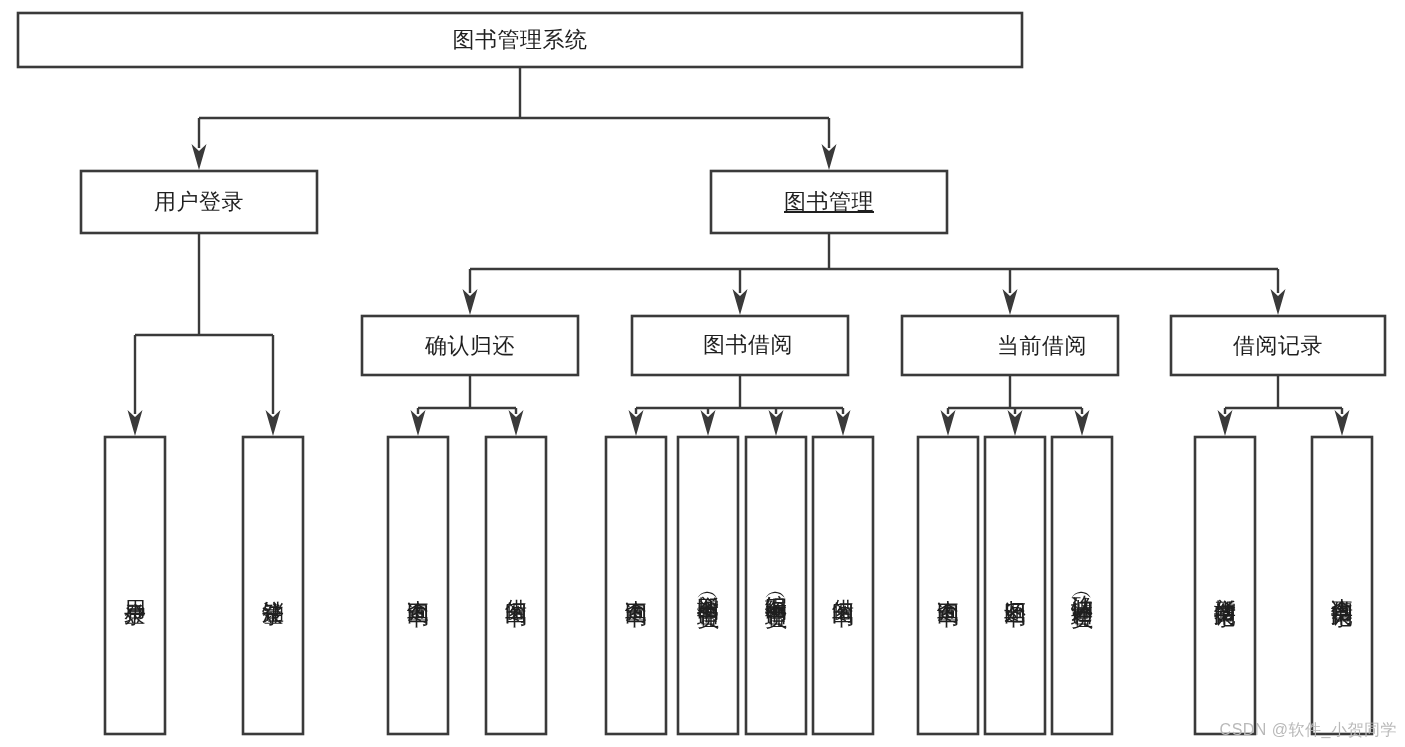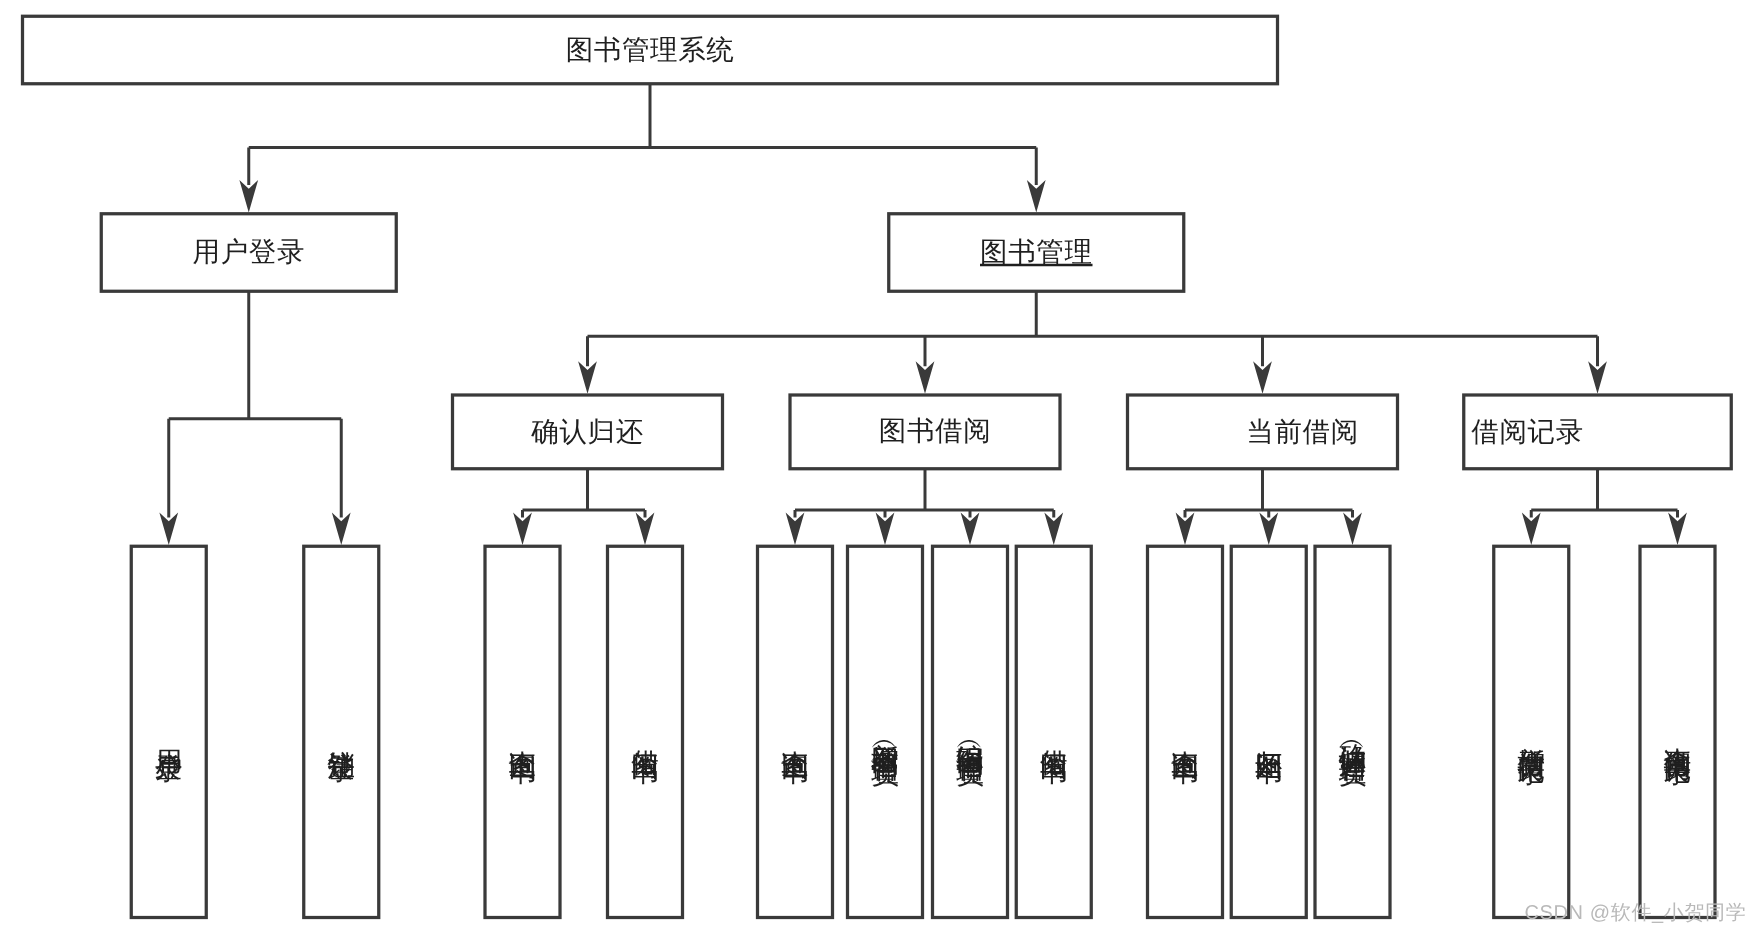--- a/index.html
+++ b/index.html
@@ -171,21 +171,21 @@
         <rect class="node-rect" x="1312" y="437" width="60" height="297"></rect>
       </g>
   </svg>
   <div id="labels-layer">
       <div class="node-label horizontal" style="left: 18px; top: 13px; width: 1004px; height: 54px;">图书管理系统</div>
       <div class="node-label horizontal" style="left: 81px; top: 171px; width: 236px; height: 62px;">用户登录</div>
       <div class="node-label horizontal" style="left: 711px; top: 171px; width: 236px; height: 62px; text-decoration: underline;">图书管理</div>
       <div class="node-label horizontal" style="left: 362px; top: 316px; width: 216px; height: 59px;">确认归还</div>
       <div class="node-label horizontal" style="left: 640px; top: 316px; width: 216px; height: 58px;">图书借阅</div>
       <div class="node-label horizontal" style="left: 902px; top: 316px; width: 216px; height: 59px; margin-left: 32px;">当前借阅</div>
-      <div class="node-label horizontal" style="left: 1115px; top: 316px; width: 214px; height: 59px;">借阅记录</div>
+      <div class="node-label horizontal" style="left: 1171px; top: 316px; width: 214px; height: 59px;">借阅记录</div>
       <div class="node-label vertical" style="left: 105px; top: 437px; width: 60px; height: 297px;">用户登录</div>
       <div class="node-label vertical" style="left: 243px; top: 437px; width: 60px; height: 297px;">注销登录</div>
       <div class="node-label vertical" style="left: 388px; top: 437px; width: 60px; height: 297px;">查询图书</div>
       <div class="node-label vertical" style="left: 486px; top: 437px; width: 60px; height: 297px;">借阅图书</div>
       <div class="node-label vertical" style="left: 606px; top: 437px; width: 60px; height: 297px;">查询图书</div>
       <div class="node-label vertical" style="left: 678px; top: 437px; width: 60px; height: 297px;">新增图书（管理员）</div>
       <div class="node-label vertical" style="left: 746px; top: 437px; width: 60px; height: 297px;">编辑图书（管理员）</div>
       <div class="node-label vertical" style="left: 813px; top: 437px; width: 60px; height: 297px;">借阅图书</div>
       <div class="node-label vertical" style="left: 918px; top: 437px; width: 60px; height: 297px;">查询图书</div>
       <div class="node-label vertical" style="left: 985px; top: 437px; width: 60px; height: 297px;">归还图书</div>

